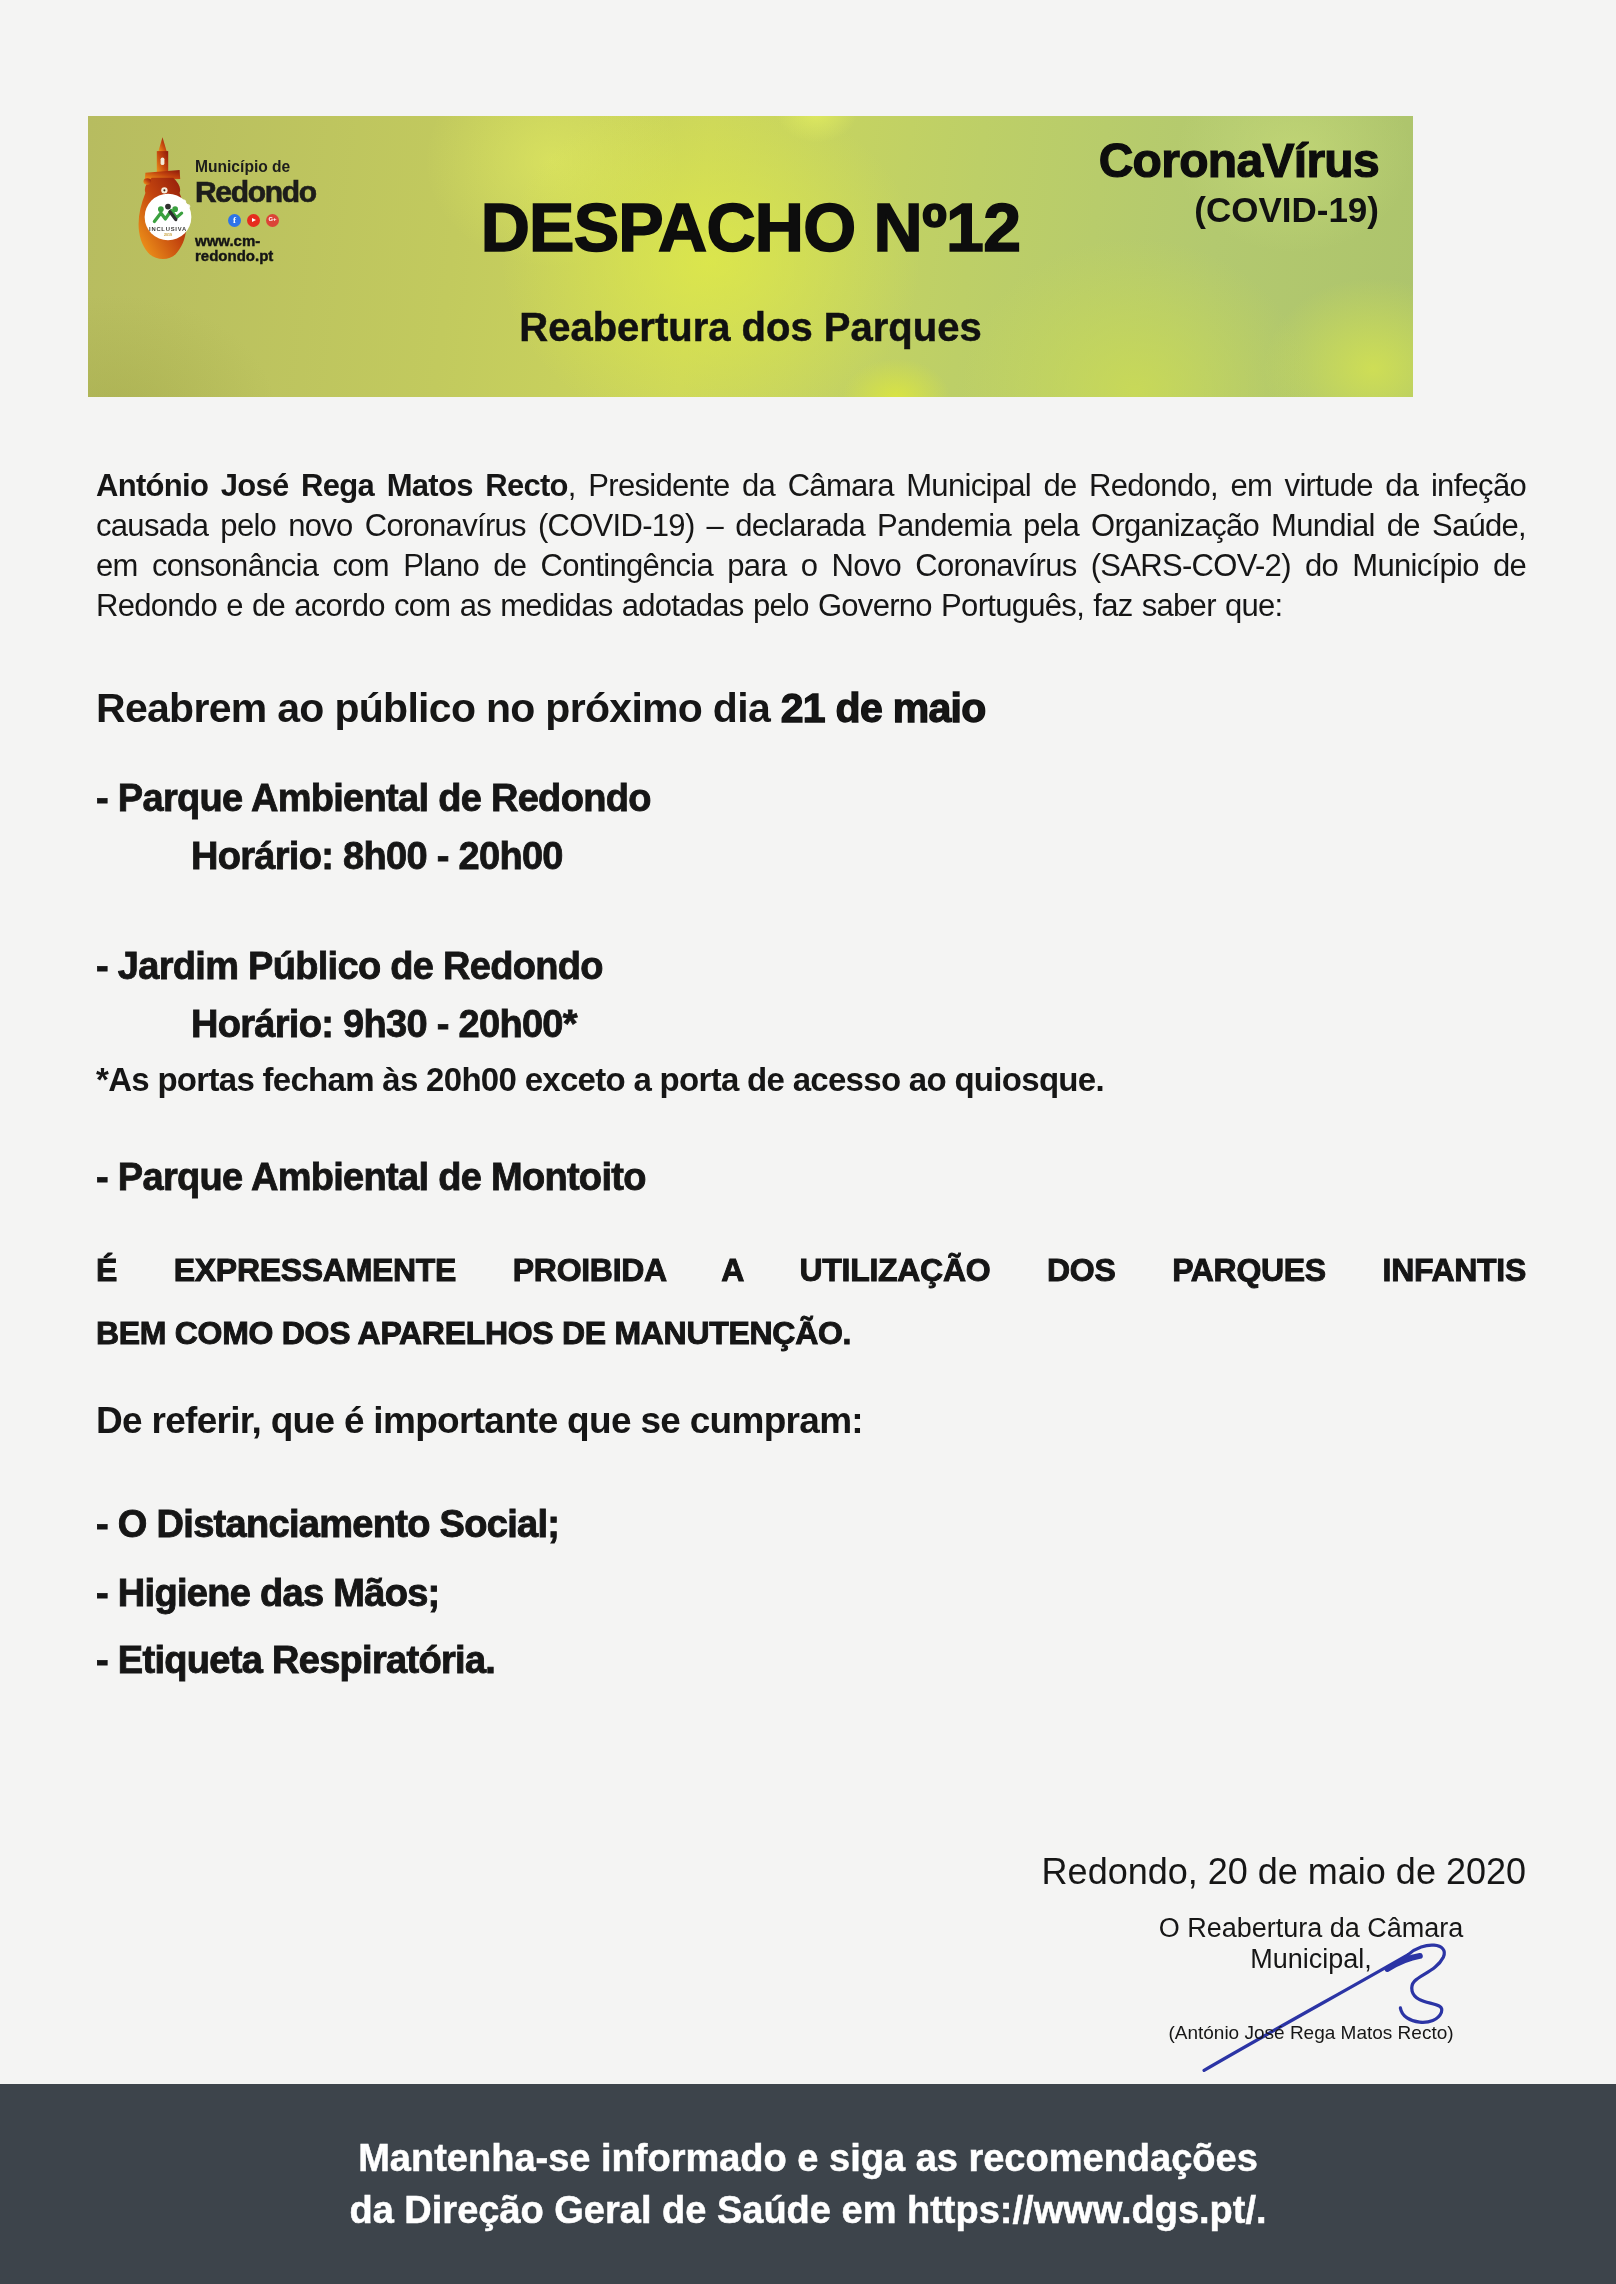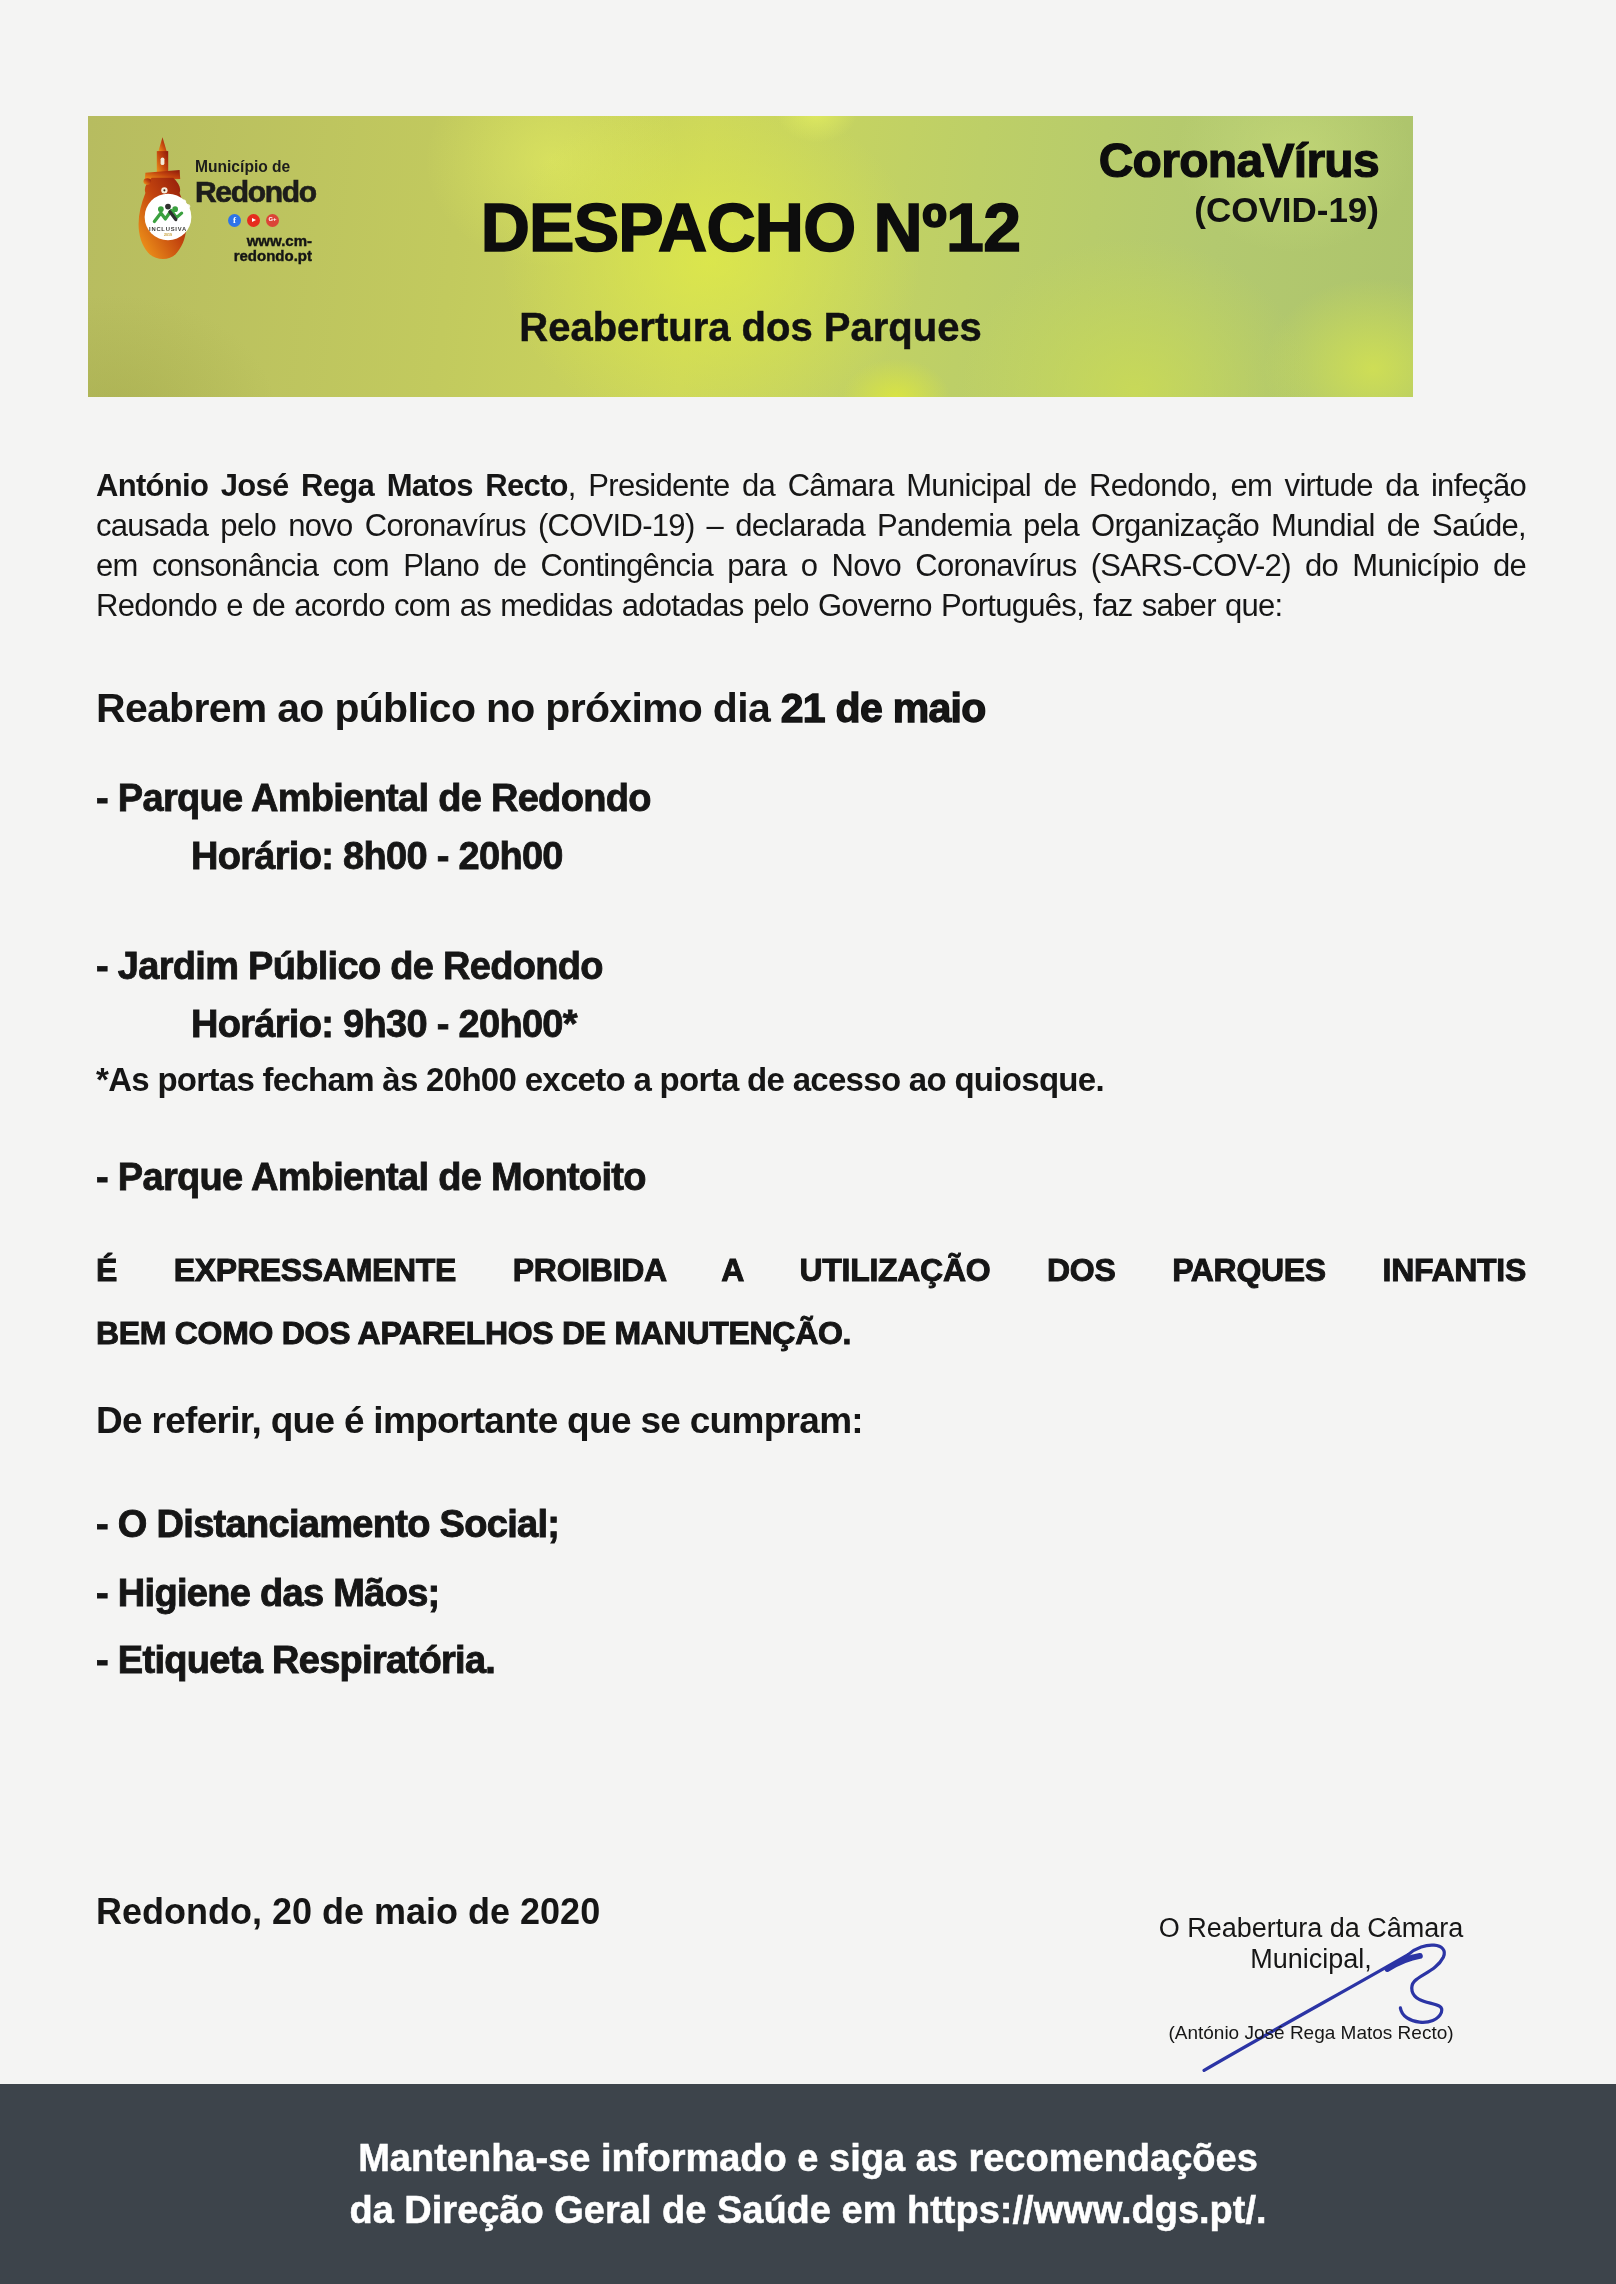--- a/index.html
+++ b/index.html
@@ -31,21 +31,21 @@
   .badge{position:absolute;left:56px;top:77px;width:48px;height:48px;}
   .logo-texts{position:absolute;left:107px;top:43px;width:117px;text-align:left;}
   .muni-label{font-size:15.6px;font-weight:700;letter-spacing:0;color:#1d1d1b;}
   .muni-name{font-size:30px;font-weight:700;letter-spacing:-1.3px;color:#1d1d1b;margin-top:2.6px;-webkit-text-stroke:0.7px #1d1d1b;}
   .social-row{display:flex;gap:5.9px;justify-content:center;margin-top:6.5px;}
   .sicon{width:13px;height:13px;border-radius:50%;display:flex;align-items:center;justify-content:center;color:#fff;font-weight:700;}
   .sicon.fb{background:#2e74e8;font-size:9px;font-family:"Liberation Serif",serif;}
   .sicon.yt{background:#e62b1e;}
   .yt-tri{width:0;height:0;border-left:4.6px solid #fff;border-top:2.9px solid transparent;border-bottom:2.9px solid transparent;margin-left:1.3px;}
   .sicon.gp{background:#db4437;font-size:5.9px;}
-  .site{font-size:15px;font-weight:700;margin-top:5.9px;text-align:right;color:#151515;-webkit-text-stroke:0.4px #151515;}
+  .site{font-size:15px;font-weight:700;margin-top:5.9px;text-align:left;color:#151515;-webkit-text-stroke:0.4px #151515;}
   
   .title{
     position:absolute;left:50%;top:77px;transform:translateX(-50%);
     font-size:68px;font-weight:700;letter-spacing:-0.7px;color:#0d0d0d;
     -webkit-text-stroke:1.6px #0d0d0d;white-space:nowrap;
   }
   .subtitle{
     position:absolute;left:50%;top:191px;transform:translateX(-50%);
     font-size:40px;font-weight:700;color:#111;letter-spacing:0;
     -webkit-text-stroke:0.5px #111;white-space:nowrap;
@@ -62,21 +62,21 @@
   .park{font-size:38px;font-weight:700;letter-spacing:-0.7px;-webkit-text-stroke:0.8px #141414;white-space:nowrap;}
   .p1n{top:777px;} .p1s{top:835px;left:191px;} .p2n{top:945px;} .p2s{top:1003px;left:191px;} .p3n{top:1156px;}
   .note{top:1061px;font-size:33px;font-weight:700;letter-spacing:-0.7px;white-space:nowrap;}
   .prohib{top:1239px;font-size:32px;font-weight:700;letter-spacing:-0.3px;-webkit-text-stroke:0.9px #111;line-height:63px;}
   .prohib .l1{display:block;text-align:justify;text-align-last:justify;}
   .prohib .l2{display:block;}
   .remind{top:1400px;font-size:37px;font-weight:700;letter-spacing:-0.7px;}
   .rule{font-size:38px;font-weight:700;letter-spacing:-0.7px;-webkit-text-stroke:0.9px #141414;white-space:nowrap;}
   .r1{top:1503px;} .r2{top:1572px;} .r3{top:1639px;}
   .closing{top:1721px;font-size:29px;line-height:40px;text-align:justify;letter-spacing:-0.7px;word-spacing:1.3px;}
-  .dateline{top:1851px;font-size:36px;font-weight:700;letter-spacing:0;margin-top:40px;}
+  .dateline{top:1851px;font-size:36px;font-weight:400;text-align:right;letter-spacing:0;}
   .sigblock{position:absolute;left:1096px;top:1913px;width:430px;text-align:center;}
   .president{font-size:27px;font-weight:400;}
   .signame{position:absolute;left:1096px;top:2022px;width:430px;text-align:center;font-size:19px;font-weight:400;}
   .sig-svg{position:absolute;left:1195px;top:1935px;width:273px;height:140px;}
   
   .footer{
     position:absolute;left:0;top:2084px;width:1616px;height:200px;
     background:#3d444b;color:#ffffff;
     display:flex;flex-direction:column;align-items:center;justify-content:center;
     gap:14.3px;

